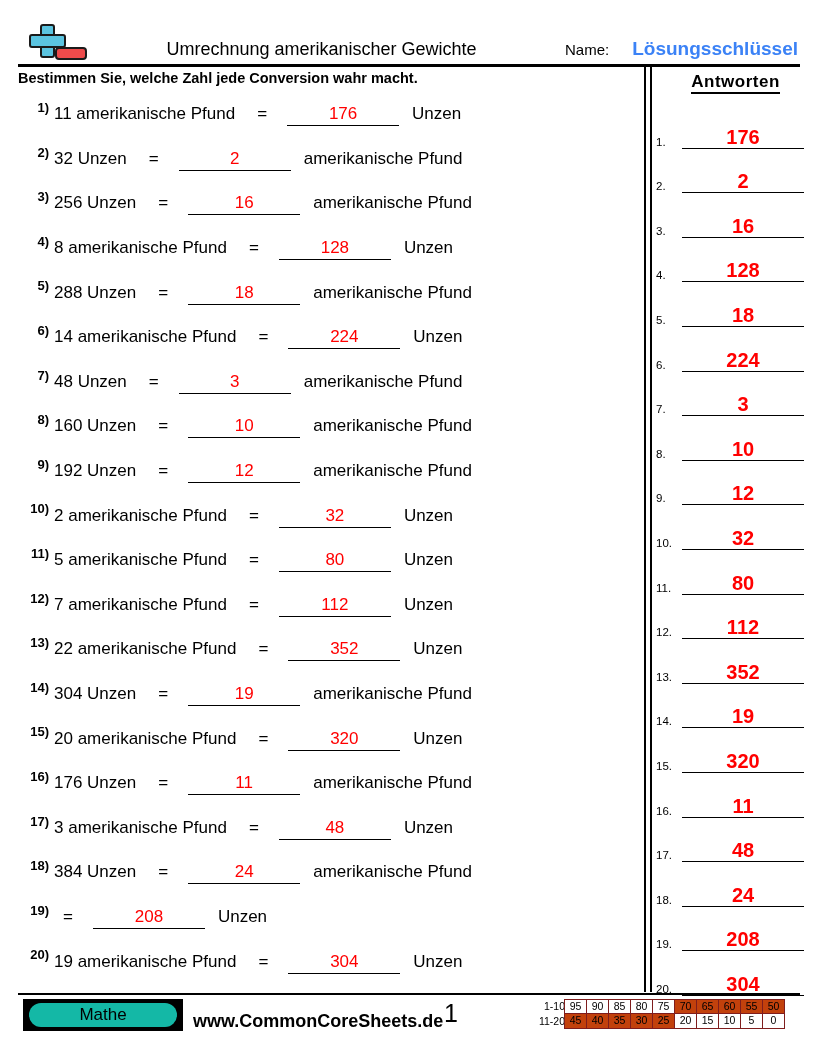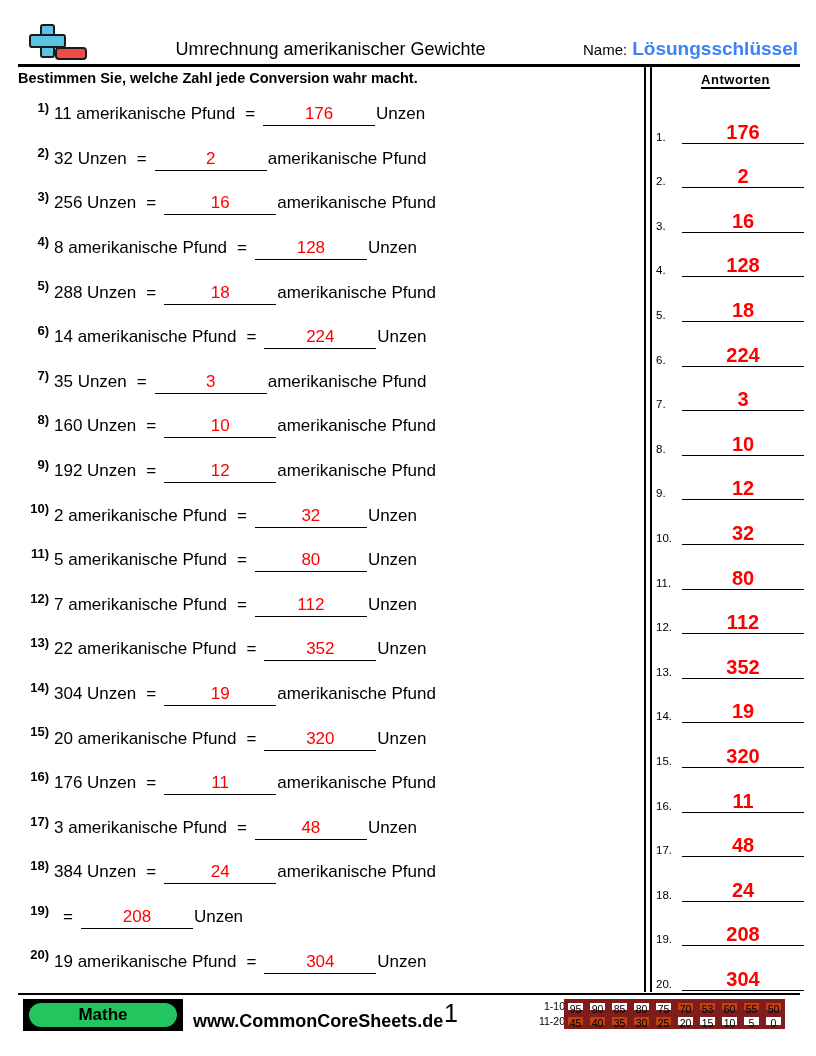--- a/index.html
+++ b/index.html
@@ -72,21 +72,21 @@
     line-height: 22px;
     padding-bottom: 4px;
     padding-right: 10px;
     white-space: nowrap;
   }
 
   .name-area {
     flex: 0 0 auto;
     display: flex;
     align-items: baseline;
-    gap: 5px;
+    gap: 23px;
     padding-bottom: 4px;
     padding-right: 2px;
   }
   .name-label {
     font-size: 15px;
   }
   .name-value {
     font-size: 19px;
     font-weight: bold;
     color: #3b82f6;
@@ -143,21 +143,21 @@
     font-size: 13px;
     font-weight: bold;
     align-self: flex-start;
     padding-top: 7px;
     padding-right: 5px;
   }
   .p-body {
     display: flex;
     align-items: baseline;
     font-size: 17px;
-    gap: 1px;
+    gap: 13px;
   }
   .p-left { white-space: nowrap; }
   .p-eq { padding: 0 7px 0 9px; }
   .p-blank {
     display: inline-block;
     min-width: 112px;
     text-align: center;
     border-bottom: 1.6px solid #000000;
     color: #FF0000;
     font-size: 17px;
@@ -167,21 +167,21 @@
 
   
   .answers {
     position: absolute;
     left: 656px; top: 67px;
     width: 148px;
     height: 925px;
   }
   .answers-title {
     text-align: center;
-    font-size: 13px;
+    font-size: 17px;
     font-weight: bold;
     letter-spacing: 0.5px;
     border-bottom: 2px solid #000000;
     display: inline-block;
     margin-left: 11px;
     padding-bottom: 0px;
     margin-top: 5px;
   }
   .ans-list {
     margin-top: 10px;
@@ -230,27 +230,27 @@
     width: 160px;
     height: 32px;
     background: #000000;
     display: flex;
     align-items: center;
     justify-content: center;
   }
   .badge-inner {
     width: 148px;
     height: 24px;
-    background: #22c55e;
+    background: #14b8a6;
     border-radius: 12px;
     display: flex;
     align-items: center;
     justify-content: center;
     font-size: 17px;
-    font-weight: bold;
+    font-weight: normal;
   }
 
   .site {
     position: absolute;
     left: 175px; top: 14px;
     font-size: 18px;
     font-weight: bold;
   }
 
   .page-num {
@@ -272,21 +272,21 @@
     height: 15px;
   }
   .score-label {
     width: 42px;
     text-align: right;
     font-size: 10.5px;
     line-height: 15px;
   }
   .score-cell {
     width: 23px;
-    border: 4px solid #7f1d1d;
+    border: 1px solid #7f1d1d;
     font-size: 10.5px;
     line-height: 13px;
     text-align: center;
     background: #ffffff;
     margin-left: -1px;
   }
   .score-row:last-child .score-cell { margin-top: -1px; }
   .score-cell.shaded { background: #c2410c; }
 </style>
 </head>
@@ -363,21 +363,21 @@
         <div class="p-body">
           <span class="p-left">14 amerikanische Pfund</span>
           <span class="p-eq">=</span>
           <span class="p-blank">224</span>
           <span class="p-right">Unzen</span>
         </div>
       </div>
       <div class="problem">
         <div class="p-num">7)</div>
         <div class="p-body">
-          <span class="p-left">35 Unzen</span>
+          <span class="p-left">48 Unzen</span>
           <span class="p-eq">=</span>
           <span class="p-blank">3</span>
           <span class="p-right">amerikanische Pfund</span>
         </div>
       </div>
       <div class="problem">
         <div class="p-num">8)</div>
         <div class="p-body">
           <span class="p-left">160 Unzen</span>
           <span class="p-eq">=</span>
@@ -591,21 +591,21 @@
     <div class="page-num">1</div>
     <div class="score" id="score-table">
         <div class="score-row">
           <div class="score-label">1-10</div>
           <div class="score-cell">95</div>
           <div class="score-cell">90</div>
           <div class="score-cell">85</div>
           <div class="score-cell">80</div>
           <div class="score-cell">75</div>
           <div class="score-cell shaded">70</div>
-          <div class="score-cell shaded">53</div>
+          <div class="score-cell shaded">65</div>
           <div class="score-cell shaded">60</div>
           <div class="score-cell shaded">55</div>
           <div class="score-cell shaded">50</div>
         </div>
         <div class="score-row">
           <div class="score-label">11-20</div>
           <div class="score-cell shaded">45</div>
           <div class="score-cell shaded">40</div>
           <div class="score-cell shaded">35</div>
           <div class="score-cell shaded">30</div>

